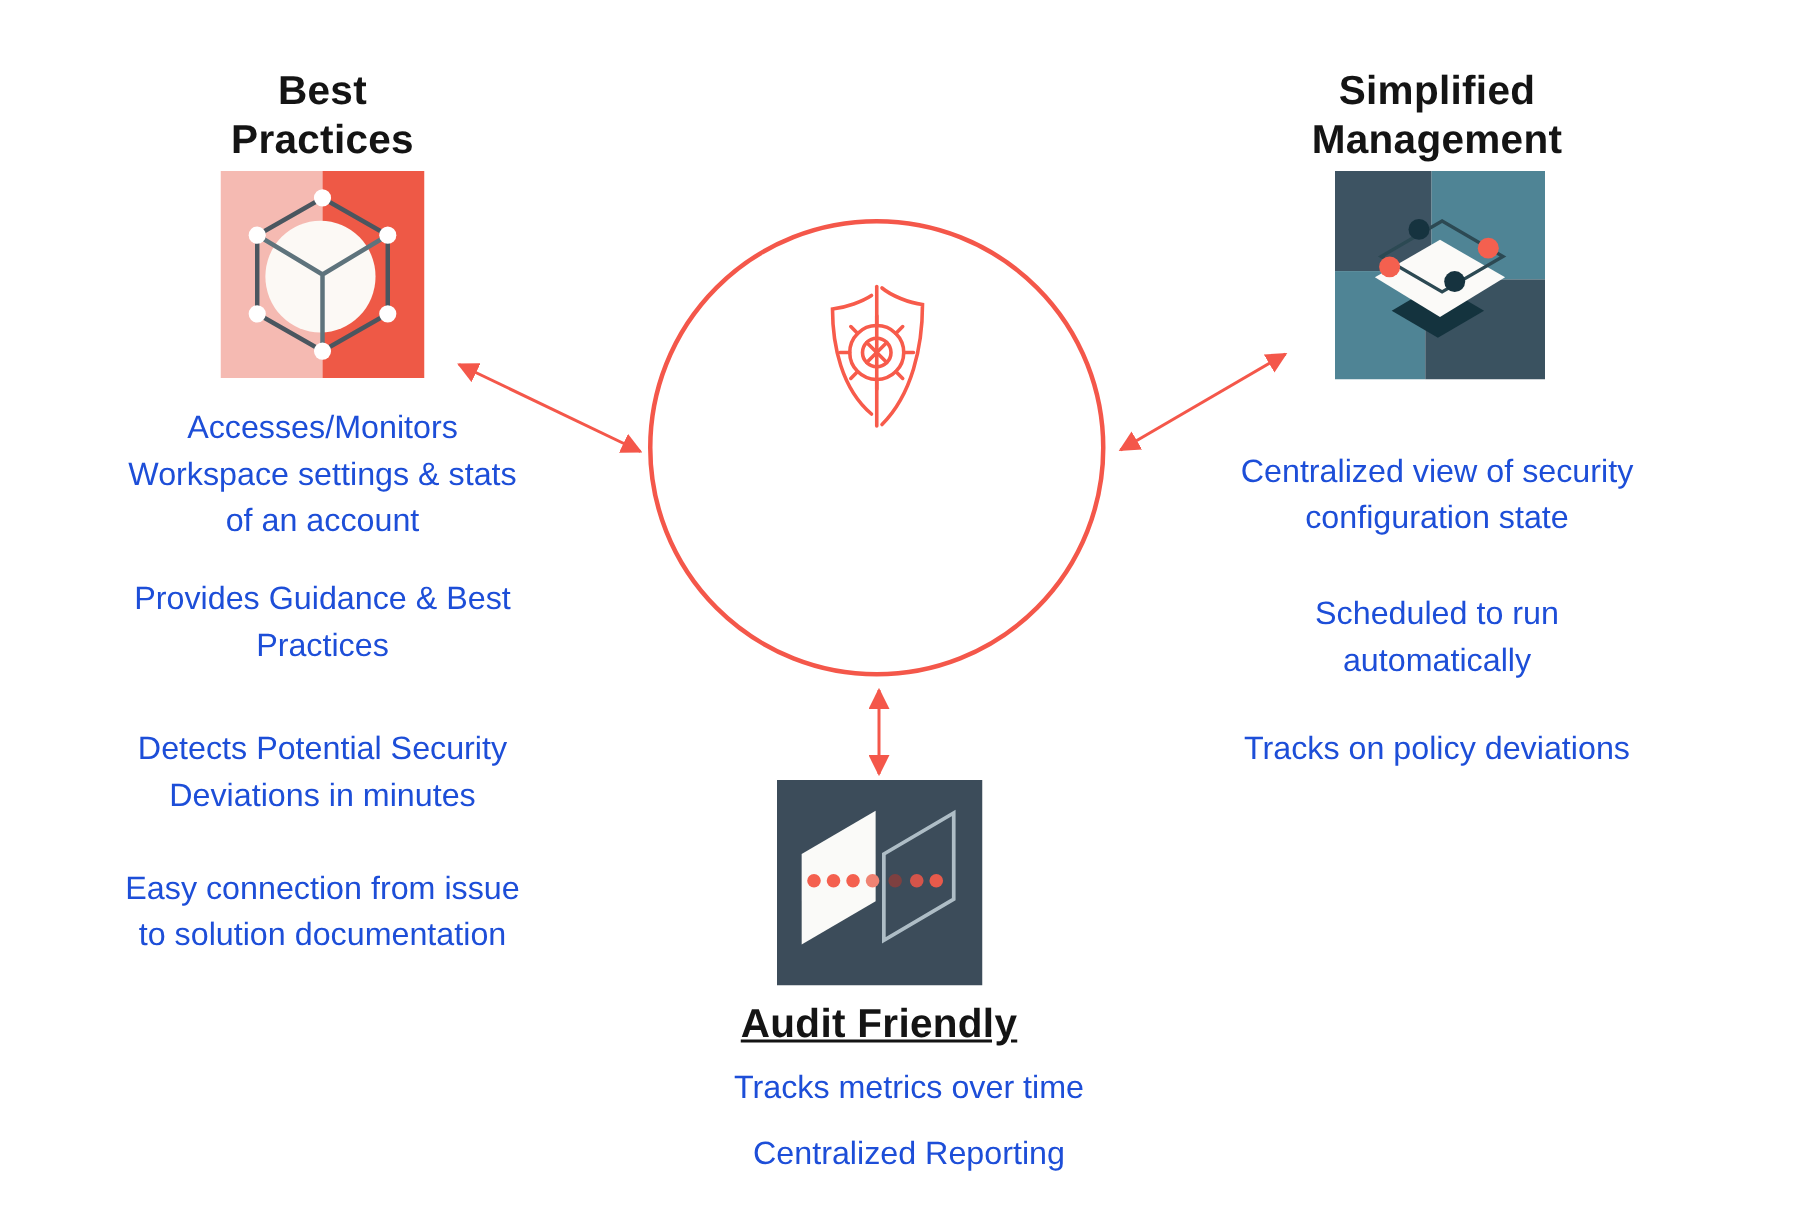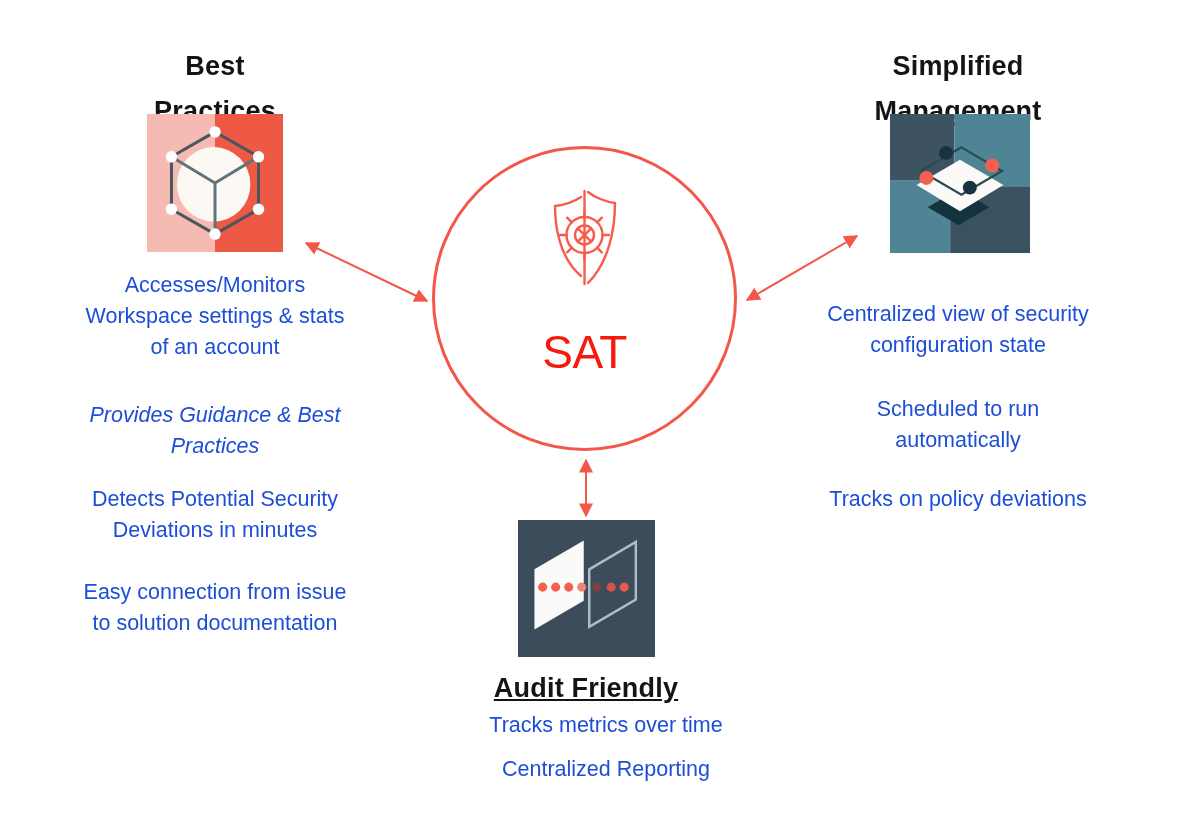--- a/index.html
+++ b/index.html
@@ -2,21 +2,21 @@
 <html><head>
 <meta charset="utf-8">
 <style>
   html,body{margin:0;padding:0;}
   body{
     width:1200px;height:819px;position:relative;background:#ffffff;
     font-family:"Liberation Sans", sans-serif;overflow:hidden;
   }
   .group-title{
     position:absolute;text-align:center;font-weight:bold;font-size:27px;
-    line-height:45px;color:#141414;white-space:pre-line;letter-spacing:0.2px;
+    line-height:33px;color:#141414;white-space:pre-line;letter-spacing:0.2px;
   }
   .body-text{
     position:absolute;margin:0;text-align:center;font-size:21.5px;
     line-height:31px;color:#1d4ed8;white-space:pre-line;
   }
   .p-left{left:35px;width:360px;}
   .p-right{left:778px;width:360px;margin-top:29px;}
   .p-audit{left:456px;width:300px;}
   .tile{position:absolute;}
   #sat-circle{
@@ -52,21 +52,21 @@
         <circle cx="50" cy="87" r="4.2"></circle>
       <circle cx="18" cy="69" r="4.2"></circle>
         <circle cx="18" cy="31" r="4.2"></circle>
     </g>
   </svg>
 </div>
 
 <p class="body-text p-left" style="top:270px;">Accesses/Monitors
 Workspace settings &amp; stats
 of an account</p>
-<p class="body-text p-left" style="top:400px;font-style:italic;">Provides Guidance &amp; Best
+<p class="body-text p-left" style="top:384px;">Provides Guidance &amp; Best
 Practices</p>
 <p class="body-text p-left" style="top:484px;text-align:center;">Detects Potential Security
 Deviations in minutes</p>
 <p class="body-text p-left" style="top:577px;">Easy connection from issue
 to solution documentation</p>
 
 <div class="group-title" style="left:808px;top:44px;width:300px;">Simplified
 Management</div>
 
 <div class="tile" style="left:890px;top:114px;width:140px;height:139px;">
@@ -99,21 +99,20 @@
         <path d="M45 3 C51 8 63 13 72 14 C72 42 65 74 45 94"></path>
         <path d="M41.5 2 L41.5 95"></path>
         <circle cx="41.5" cy="46" r="18"></circle>
         <circle cx="41.5" cy="46" r="9.5"></circle>
         <path d="M34.8 39.3 L48.2 52.7 M48.2 39.3 L34.8 52.7"></path>
         <path d="M41.5 28 L41.5 21.5 M41.5 64 L41.5 70.5 M23.5 46 L17 46 M59.5 46 L66 46
                  M28.8 33.3 L24.2 28.7 M54.2 33.3 L58.8 28.7 M28.8 58.7 L24.2 63.3 M54.2 58.7 L58.8 63.3"></path>
       </g>
     </svg>
   </div>
-  <div id="sat-label">SAT</div>
 </div>
 
 <div class="tile" style="left:518px;top:520px;width:137px;height:137px;">
   <svg width="137" height="137" viewBox="0 0 100 100" preserveAspectRatio="none">
     <rect x="0" y="0" width="100" height="100" fill="#3C4C5A"></rect>
     <polygon points="12,36 48,15 48,59 12,80" fill="#FAFAF8"></polygon>
     <polygon points="52,36 86,16 86,58 52,78" fill="none" stroke="#AEBDC6" stroke-width="1.8"></polygon>
     <g>
       <circle cx="18" cy="49" r="3.3" fill="#F4604F"></circle>
       <circle cx="27.5" cy="49" r="3.3" fill="#F4604F"></circle>

